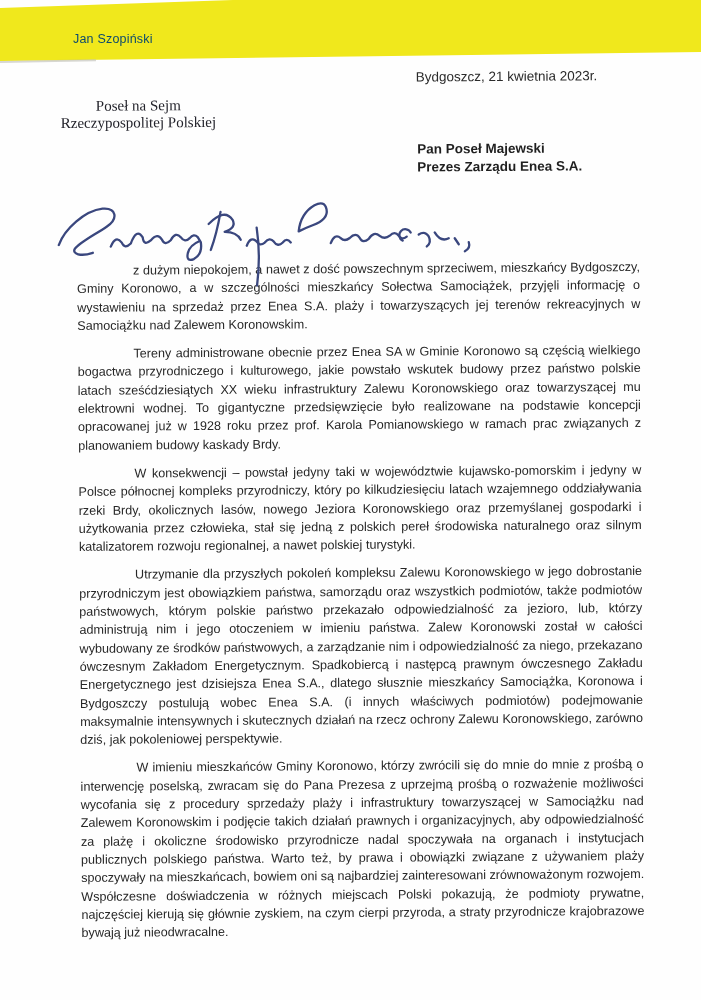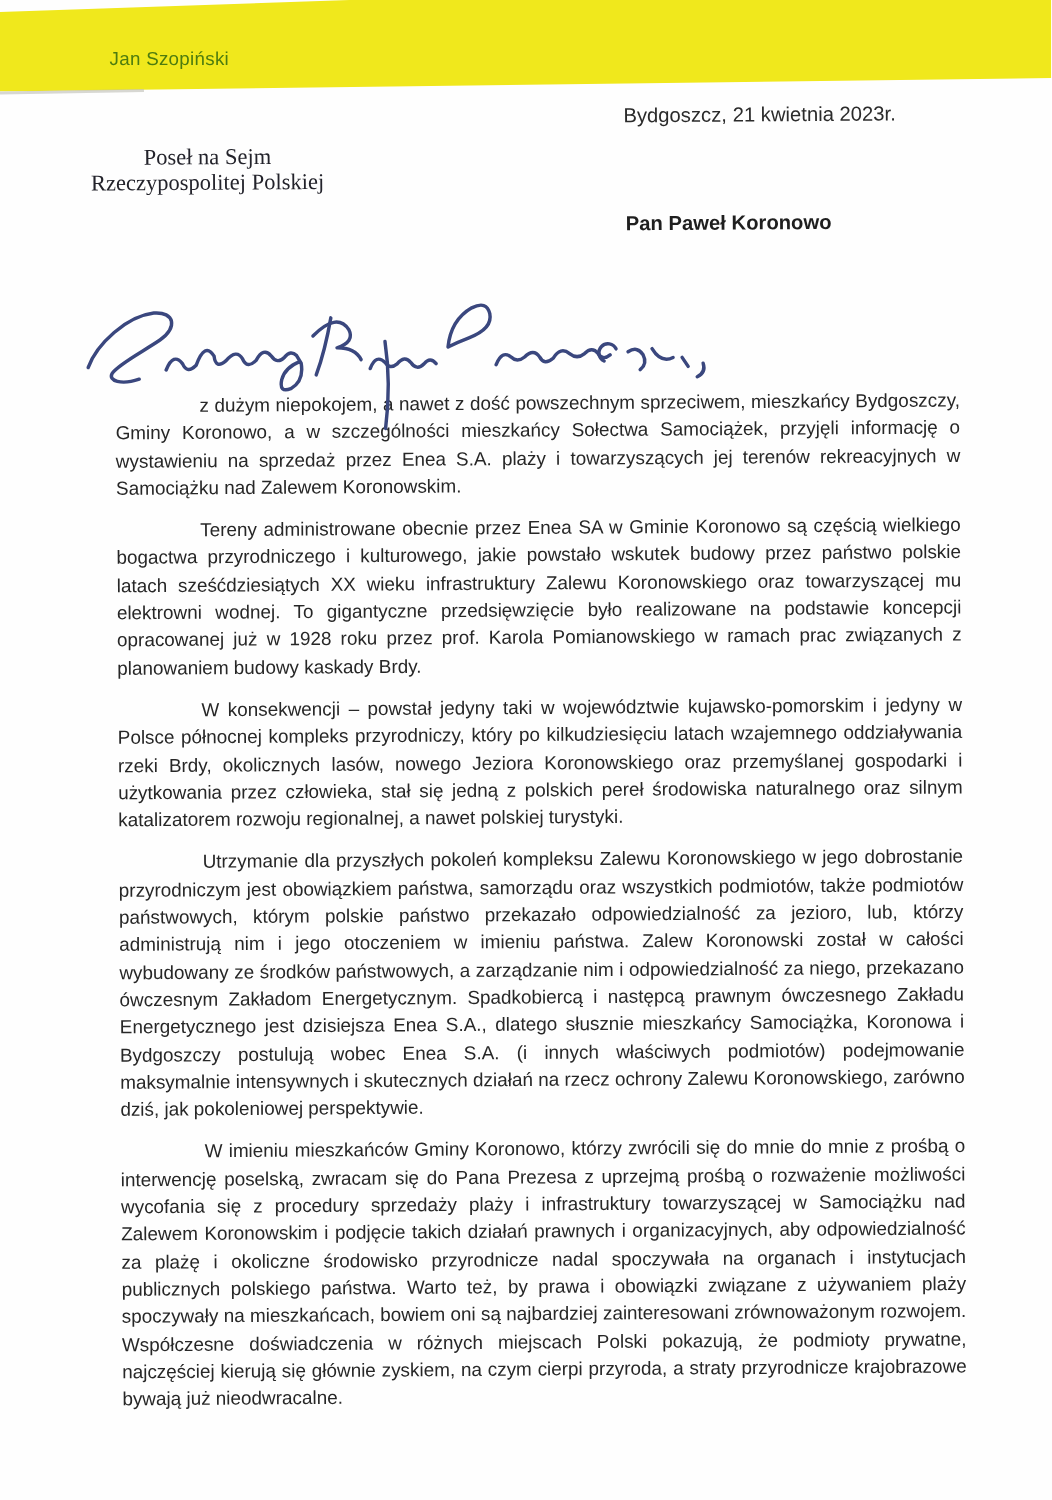--- a/index.html
+++ b/index.html
@@ -17,21 +17,21 @@
     background:#f0e81c;
     clip-path: polygon(0 8px, 233px 0, 100% 0, 100% 52px, 0 61px);
   }
   .band-shadow {
     position:absolute; left:0; top:61px; width:96px; height:2px;
     background:#bdbdb4; transform:rotate(-1deg); transform-origin:left center;
     opacity:.6;
   }
   .band-name {
     position:absolute; left:73px; top:32px;
-    font-size:12.5px; letter-spacing:.2px; color:#4d7c0f;
+    font-size:12.5px; letter-spacing:.2px; color:#0c4a6e;
   }
 
   
   .tilt {
     position:absolute; inset:0;
     transform:rotate(-0.4deg); transform-origin:350px 420px;
   }
 
   .date-line {
     position:absolute; left:418px; top:70px;
@@ -74,21 +74,22 @@
   <div class="tilt">
 
     <div class="date-line">Bydgoszcz, 21 kwietnia 2023r.</div>
 
     <div class="office-block">
       <div>Poseł na Sejm</div>
       <div>Rzeczypospolitej Polskiej</div>
     </div>
 
     <div class="recipient-block">
-      <div>Pan Paweł Koronowo</div>
+      <div>Pan Poseł Majewski</div>
+      <div>Prezes Zarządu Enea S.A.</div>
     </div>
 
     <svg class="handwriting" viewBox="0 0 450 110" role="img" aria-label="Szanowny Panie Prezesie" style="color: rgb(58, 71, 126);">
 
       <path d="M8,46 C14,30 34,12 52,10 C66,9 68,20 56,28 C44,36 28,44 24,50 C21,55 30,58 42,54"></path>
       <path d="M60,48 q5,-12 11,-4 q3,7 9,1 q6,-16 12,-6 q1,9 8,3 q7,-8 11,-1 q3,7 9,1 q5,-9 10,-3 q4,6 9,1 q4,-5 8,-1 l3,5 q2,12 -7,17 q-8,3 -6,-6 q2,-8 12,-12"></path>
 
       <path d="M170,14 q-4,22 -10,38"></path>
       <path d="M158,26 q16,-16 24,-4 q4,8 -8,12 q12,0 16,8"></path>
       <path d="M196,48 q4,-10 10,-4 q3,5 8,1 q5,-6 9,-1 q4,6 9,1 q4,-5 8,0"></path>

